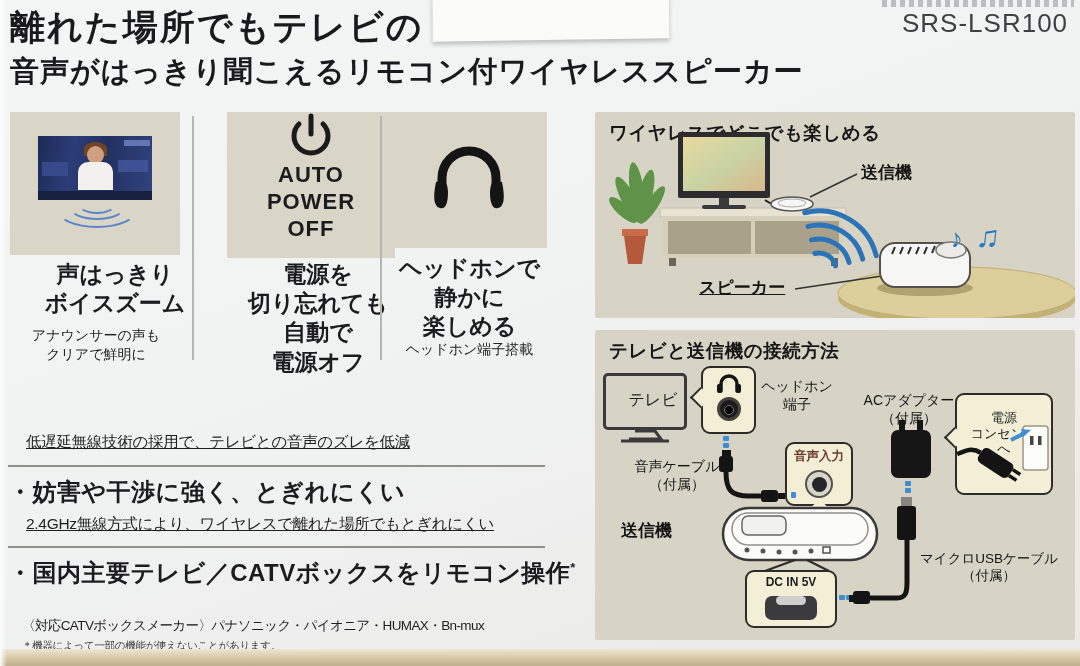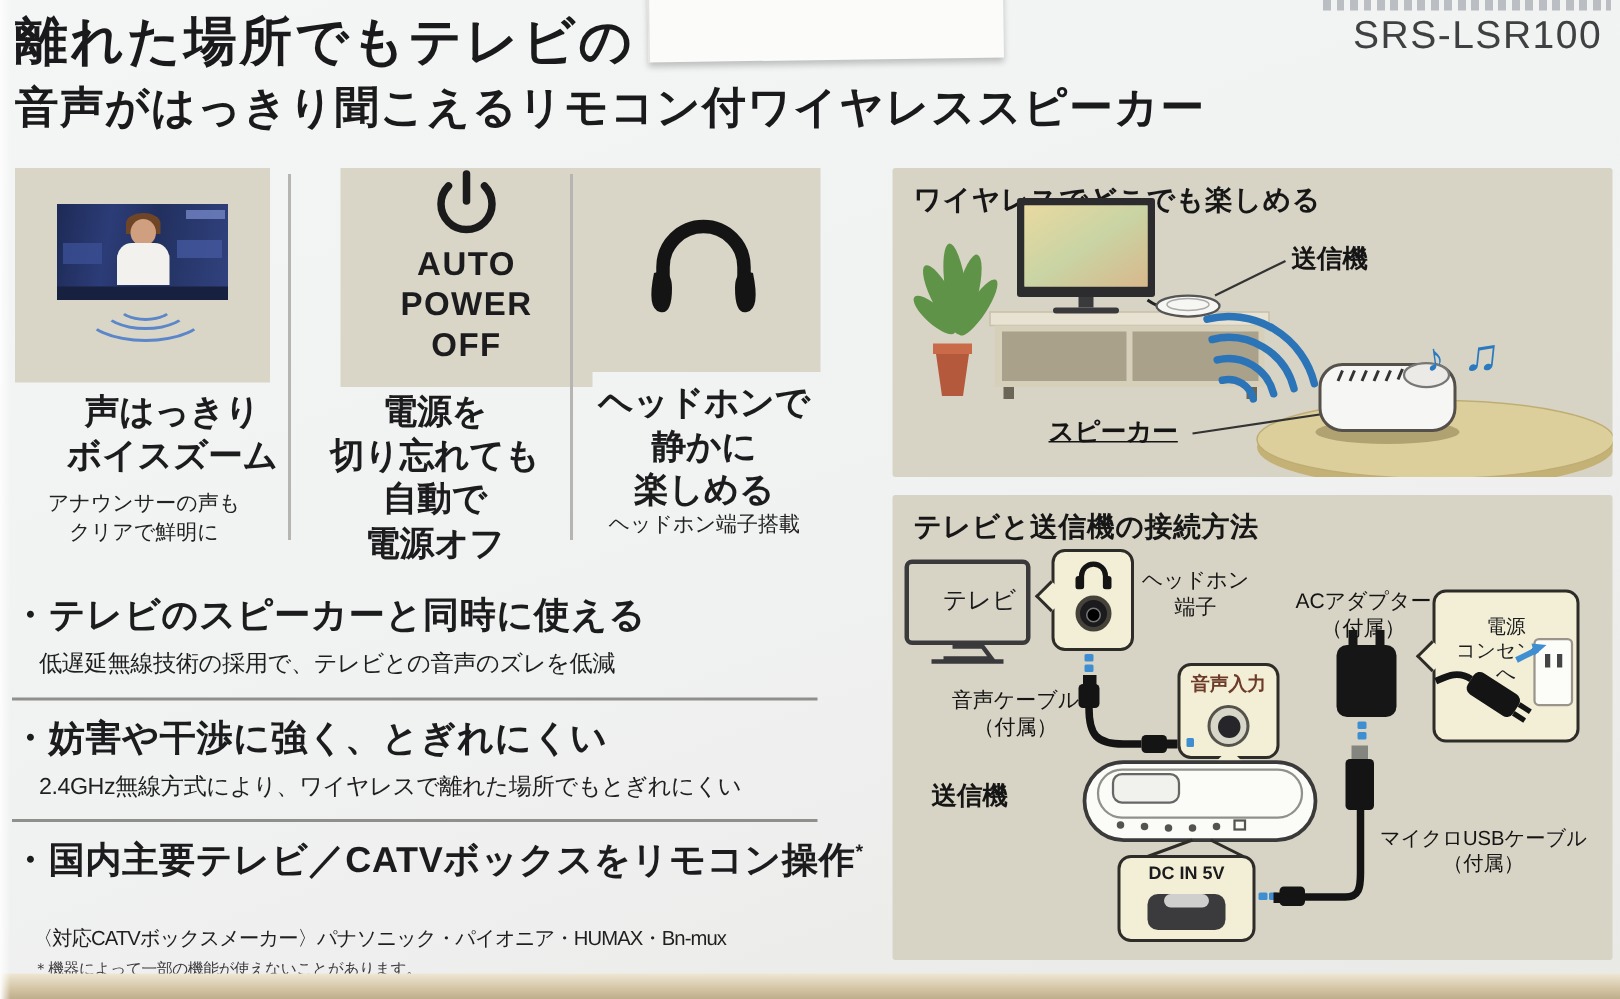--- a/index.html
+++ b/index.html
@@ -30,21 +30,21 @@
   .tvphoto .panelL{position:absolute;left:4px;top:26px;width:26px;height:14px;background:#3b4f93;opacity:.8;}
   .tvphoto .panelR{position:absolute;right:4px;top:24px;width:30px;height:12px;background:#43589e;opacity:.8;}
   .tvphoto .tick{position:absolute;right:2px;top:4px;width:26px;height:6px;background:#7d8fd0;opacity:.7;}
   .head{position:absolute;left:49px;top:10px;width:17px;height:18px;border-radius:50%;background:#cf9f7f;}
   .hair{position:absolute;left:46px;top:6px;width:23px;height:14px;border-radius:50% 50% 0 0;background:#6e4526;}
   .body{position:absolute;left:40px;top:26px;width:35px;height:28px;border-radius:10px 10px 0 0;background:#f2f1ee;}
   .desk{position:absolute;left:0;bottom:0;width:100%;height:9px;background:#17203f;}
   .varc{border:2px solid #5b86c9;border-top-color:transparent;border-left-color:transparent;border-right-color:transparent;border-radius:50%;}
   
   .bh{font-size:24px;font-weight:bold;letter-spacing:.5px;}
-  .bs{font-size:15.5px;letter-spacing:-.3px;color:#1f1f1f;}
+  .bs{font-size:15.5px;letter-spacing:-.3px;color:#1f1f1f;text-decoration:underline;}
   .bs3{font-size:13.5px;letter-spacing:-.6px;color:#1f1f1f;}
   .foot{font-size:10.5px;color:#3a3a3a;letter-spacing:-.3px;}
   .hr{height:1.5px;background:#8f8f8b;}
   sup.note{font-size:13px;}
   
   .panel{background:#d8d4c5;border-radius:2px;}
   .phead{font-size:18.5px;font-weight:bold;letter-spacing:.5px;color:#171717;}
   .lab{font-size:14px;line-height:1.25;color:#151515;}
   .lab.b{font-weight:bold;}
   .callout{background:#f2efd6;border:2.5px solid #2e2c28;border-radius:9px;box-sizing:border-box;}
@@ -99,40 +99,39 @@
     <svg width="168" height="46">
       <g stroke="#1b1b1b" stroke-width="5" fill="none" stroke-linecap="round">
         <path d="M72,12 A17,17 0 1 0 96,12"></path>
         <line x1="84" y1="4" x2="84" y2="22"></line>
       </g>
     </svg>
     <div class="center pre" style="font-size:22px;font-weight:bold;line-height:1.22;letter-spacing:1px;">AUTO
 POWER
 OFF</div>
   </div>
-  <div class="abs ftitle center pre" style="left:176px;top:260px;width:228px;">電源を
+  <div class="abs ftitle center pre" style="left:204px;top:260px;width:228px;">電源を
 切り忘れても
 自動で
 電源オフ</div>
 
   <div class="abs vdiv" style="left:380px;top:116px;height:244px;"></div>
 
   <div class="abs fbox" style="left:392px;top:112px;width:155px;height:136px;">
     <svg width="155" height="136">
       <path d="M50,86 L50,66 A27,27 0 0 1 104,66 L104,86" stroke="#141414" stroke-width="9" fill="none" stroke-linecap="round"></path>
       <path d="M44,70 q12,-4 12,10 q0,18 -8,16 q-9,-2 -4,-26 Z" fill="#141414"></path>
       <path d="M110,70 q-12,-4 -12,10 q0,18 8,16 q9,-2 4,-26 Z" fill="#141414"></path>
     </svg>
   </div>
   <div class="abs ftitle center pre" style="left:382px;top:254px;width:175px;">ヘッドホンで
 静かに
 楽しめる</div>
   <div class="abs fsub center" style="left:382px;top:340px;width:175px;">ヘッドホン端子搭載</div>
 
-  <div class="abs bh" style="left:8px;top:394px;">・テレビのスピーカーと同時に使える</div>
   <div class="abs bs" style="left:26px;top:432px;">低遅延無線技術の採用で、テレビとの音声のズレを低減</div>
   <div class="abs hr" style="left:8px;top:465px;width:537px;"></div>
 
   <div class="abs bh" style="left:8px;top:476px;">・妨害や干渉に強く、とぎれにくい</div>
   <div class="abs bs" style="left:26px;top:514px;">2.4GHz無線方式により、ワイヤレスで離れた場所でもとぎれにくい</div>
   <div class="abs hr" style="left:8px;top:546px;width:537px;"></div>
 
   <div class="abs bh" style="left:8px;top:557px;"><span>・国内主要テレビ／CATVボックスをリモコン操作</span><sup class="note">*</sup></div>
   <div class="abs bs3" style="left:22px;top:617px;">〈対応CATVボックスメーカー〉パナソニック・パイオニア・HUMAX・Bn-mux</div>
   <div class="abs foot" style="left:22px;top:639px;">＊機器によって一部の機能が使えないことがあります。</div>

